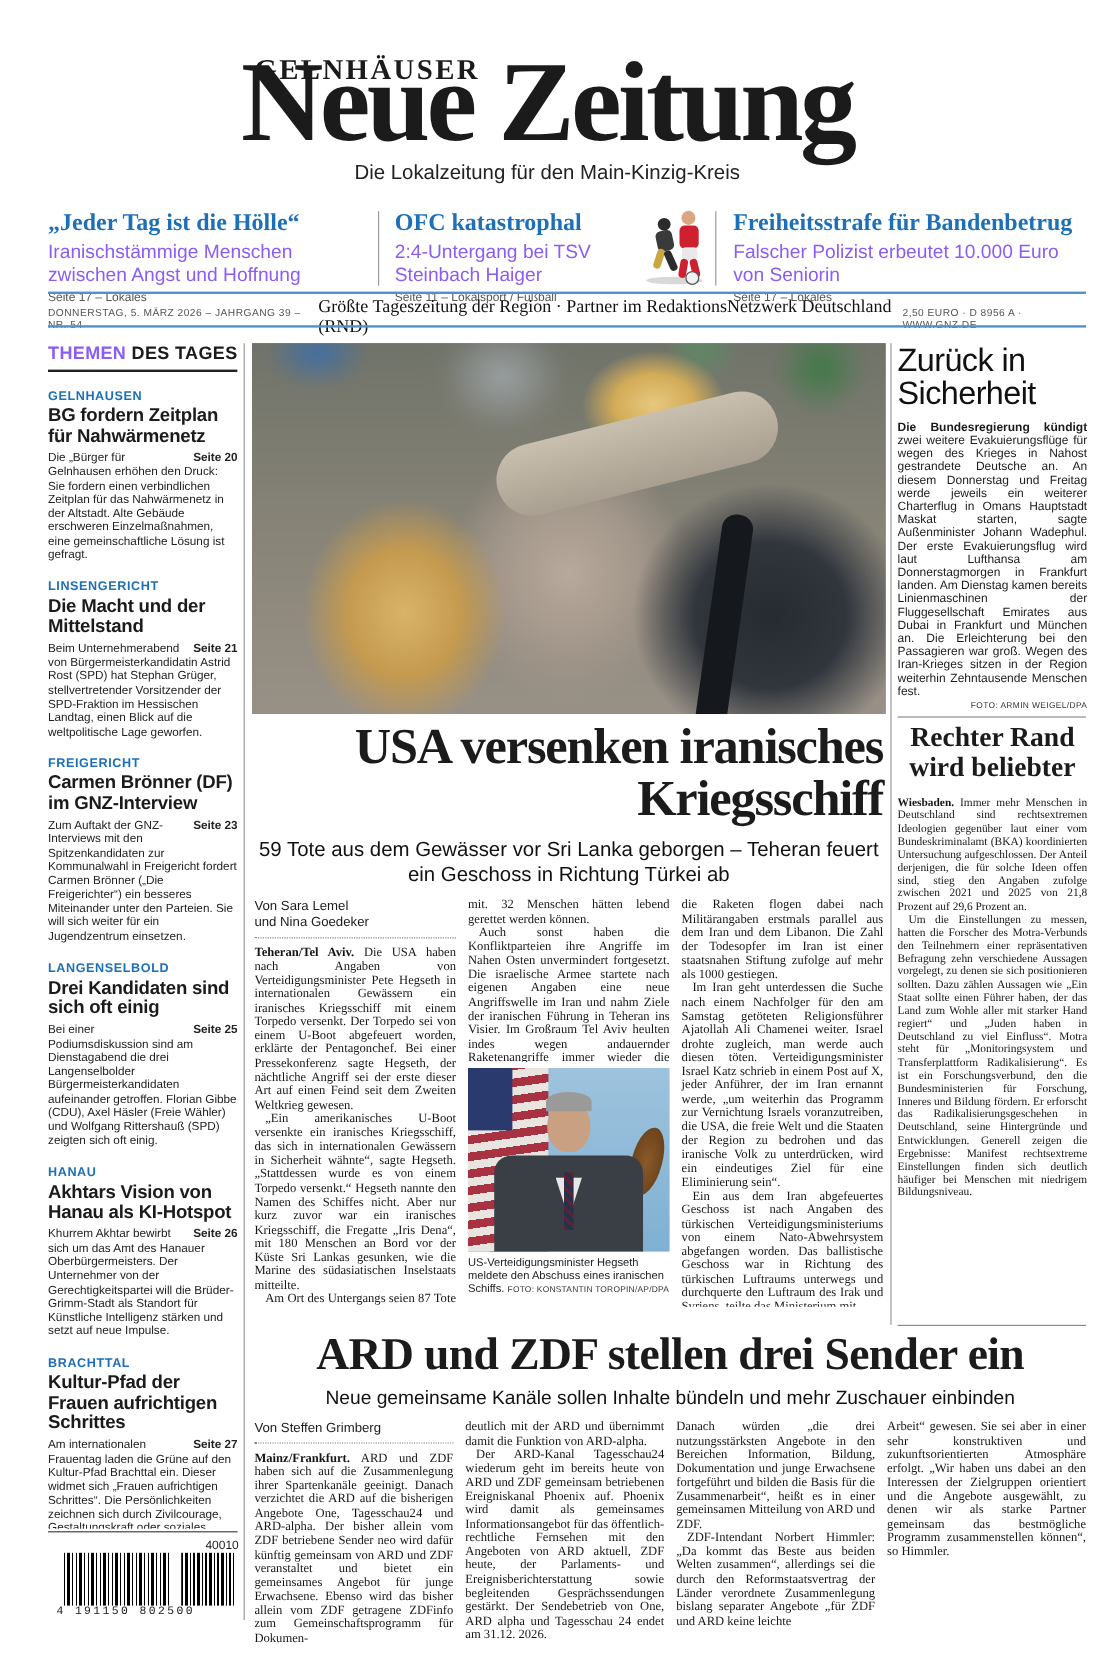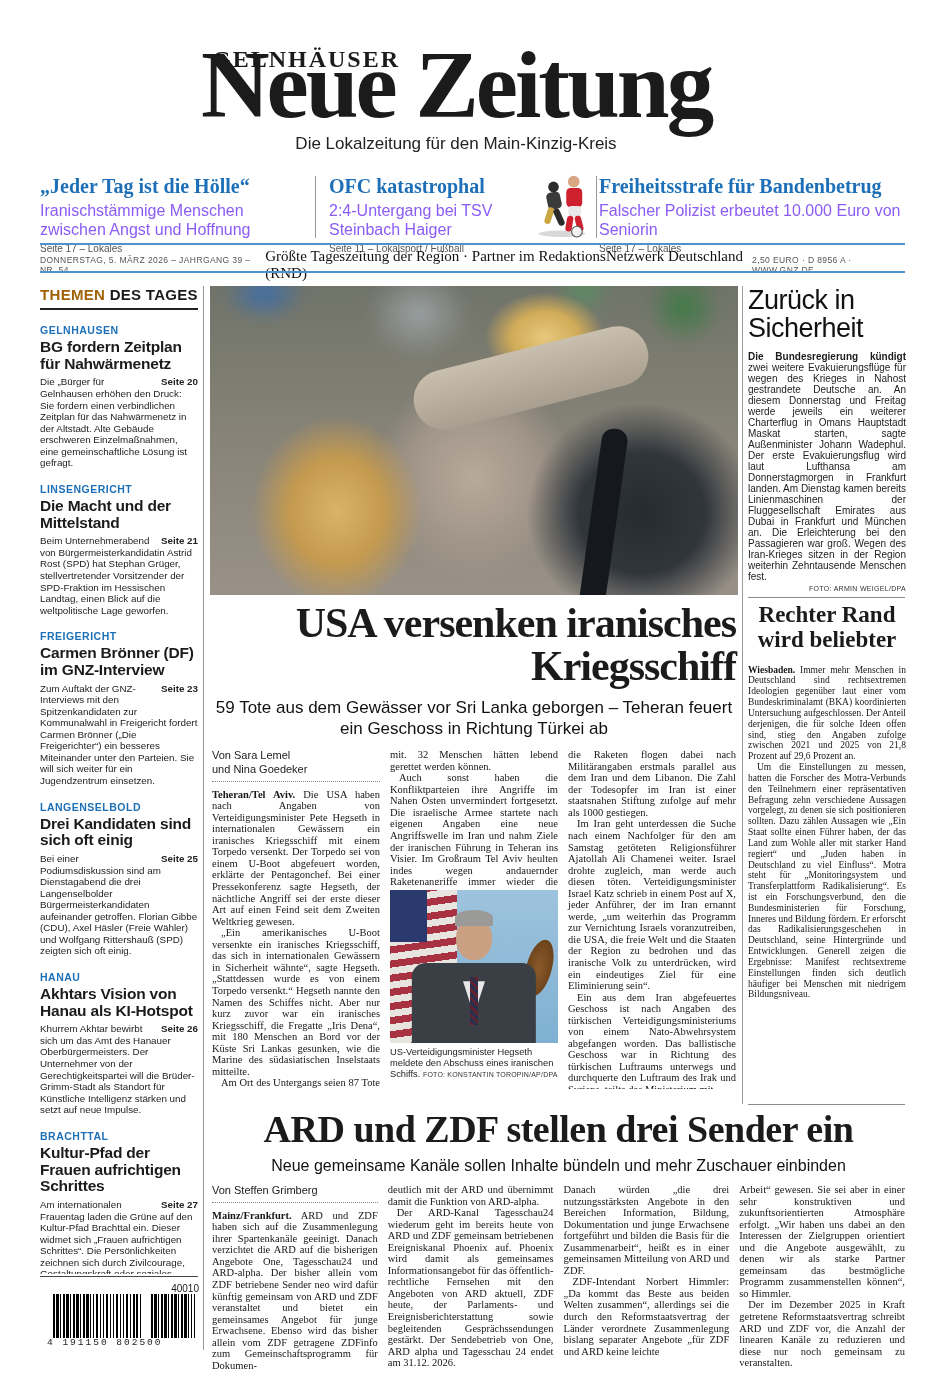--- a/index.html
+++ b/index.html
@@ -12,42 +12,42 @@
       font-weight:bold;font-size:24px;letter-spacing:2px}
   .mast-title{position:absolute;top:38px;left:0;width:912px;text-align:center;
       font-family:"Liberation Serif",serif;font-weight:bold;font-size:95px;line-height:1;letter-spacing:-3px}
   .mast-sub{position:absolute;top:134px;left:0;width:912px;text-align:center;font-size:17px;color:#222}
 
   
   .teasers{position:absolute;top:176px;left:40px;width:865px;height:62px;display:flex}
   .teaser{position:relative;height:100%}
   .teaser.t1{width:275px;padding-right:10px}
   .teaser.t2{width:281px;border-left:1px solid #9a9a9a;padding-left:13px}
-  .teaser.t3{flex:1;border-left:1px solid #9a9a9a;padding-left:2px}
+  .teaser.t3{flex:1;border-left:1px solid #9a9a9a;padding-left:14px}
   .teaser h3{font-family:"Liberation Serif",serif;font-weight:bold;font-size:20px;
       color:#1d70b8;line-height:1;margin-bottom:5px}
   .teaser .tsub{font-size:16px;color:#8b5cf6;line-height:1.2}
   .teaser .tpage{font-size:10px;color:#555;margin-top:4px}
   .soccer{position:absolute;right:2px;top:-4px;width:64px;height:66px}
 
   
   .rule-blue{position:absolute;left:40px;width:865px;height:2px;background:#4e93cc}
   .dateline{position:absolute;top:248px;left:40px;width:865px;display:flex;
       align-items:center;justify-content:space-between}
   .dl-left,.dl-right{font-size:8.5px;letter-spacing:.4px;color:#555;text-transform:uppercase}
   .dl-center{font-family:"Liberation Serif",serif;font-weight:normal;font-size:15px;color:#111}
 
   
   .vrule{position:absolute;width:1px;background:#9a9a9a}
 
   
   .sidebar{position:absolute;left:40px;top:286px;width:158px;height:988px;overflow:hidden}
   .sb-header{font-size:15px;font-weight:bold;text-align:center;letter-spacing:.3px;
       border-bottom:2px solid #222;padding-bottom:5px;margin-bottom:4px}
-  .sb-header .hl{color:#a16207}
+  .sb-header .hl{color:#8b5cf6}
   .sb-item{margin-top:14px}
   .sb-kicker{font-size:10.5px;font-weight:bold;color:#1d70b8;letter-spacing:.5px}
   .sb-title{font-size:15.5px;font-weight:bold;line-height:1.08;margin:3px 0 4px;letter-spacing:-.2px}
   .sb-body{font-size:9.8px;line-height:1.18;color:#222}
   .sb-page{float:right;font-weight:bold;padding-left:6px}
 
   
   .sb-rule{position:absolute;left:40px;top:1276px;width:158px;height:1px;background:#444}
   .barcode{position:absolute;left:47px;top:1284px;width:152px;height:66px}
   .bars{position:absolute;top:10px;height:44px;
@@ -327,17 +327,16 @@
     </div>
     <div class="col">
       <div class="art-body">
           <p class="">Danach würden „die drei nutzungsstärksten Angebote in den Bereichen Information, Bildung, Dokumentation und junge Erwachsene fortgeführt und bilden die Basis für die Zusammenarbeit“, heißt es in einer gemeinsamen Mitteilung von ARD und ZDF.</p>
           <p class="p-ind">ZDF-Intendant Norbert Himmler: „Da kommt das Beste aus beiden Welten zusammen“, allerdings sei die durch den Reformstaatsvertrag der Länder verordnete Zusammenlegung bislang separater Angebote „für ZDF und ARD keine leichte</p>
         </div>
     </div>
     <div class="col">
       <div class="art-body">
           <p class="">Arbeit“ gewesen. Sie sei aber in einer sehr konstruktiven und zukunftsorientierten Atmosphäre erfolgt. „Wir haben uns dabei an den Interessen der Zielgruppen orientiert und die Angebote ausgewählt, zu denen wir als starke Partner gemeinsam das bestmögliche Programm zusammenstellen können“, so Himmler.</p>
-          <p class="p-ind">Der im Dezember 2025 in Kraft getretene Reformstaatsvertrag schreibt ARD und ZDF vor, die Anzahl der linearen Kanäle zu reduzieren und diese nur noch gemeinsam zu veranstalten.</p>
         </div>
     </div>
   </div>
 </div>
 
 </body></html>

